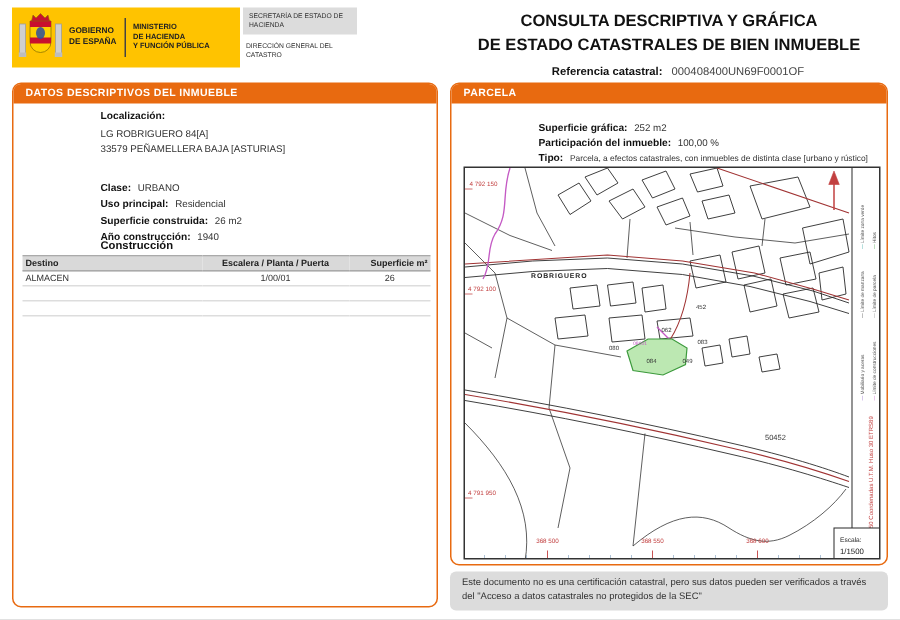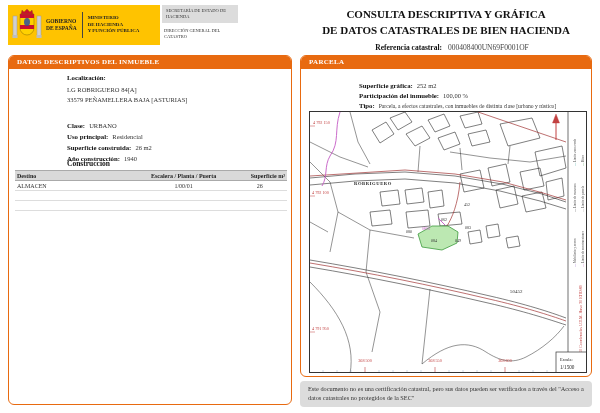--- a/index.html
+++ b/index.html
@@ -1,18 +1,18 @@
 <!DOCTYPE html>
 <html><head>
 <meta charset="utf-8">
 <style>
   * { margin:0; padding:0; box-sizing:border-box; }
   body { background:#888; font-family:"Liberation Sans", sans-serif; }
   .page { position:relative; width:600px; height:413px; background:#ffffff; overflow:hidden;
-          font-family:Liberation Serif, serif; color:#222; }
+          font-family:Liberation Sans, sans-serif; color:#222; }
 
   
   .logo-box { position:absolute; left:8px; top:5px; width:152px; height:40px; background:#FFC300;
               display:flex; align-items:center; }
   .coat { width:30px; height:34px; margin-left:4px; flex:0 0 auto; }
   .gob-txt { font-size:5.5px; font-weight:bold; color:#222; line-height:7px; padding:0 5px 0 4px; }
   .logo-divider { width:1px; height:26px; background:#444; }
   .min-txt { font-size:5px; font-weight:bold; color:#222; line-height:6.5px; padding-left:5px; }
   .secretaria-box { position:absolute; left:162px; top:5px; width:76px; height:18px; background:#DCDCDC;
                     font-size:4.5px; color:#333; line-height:5.5px; padding:3px 4px; }
@@ -77,21 +77,21 @@
       <div>DE HACIENDA</div>
       <div>Y FUNCIÓN PÚBLICA</div>
     </div>
   </div>
 
   <div class="secretaria-box">SECRETARÍA DE ESTADO DE HACIENDA</div>
   <div class="direccion-txt">DIRECCIÓN GENERAL DEL CATASTRO</div>
 
   <div class="title-block">
     <div class="title-line">CONSULTA DESCRIPTIVA Y GRÁFICA</div>
-    <div class="title-line">DE DATOS CATASTRALES DE BIEN HACIENDA</div>
+    <div class="title-line">DE ESTADO CATASTRALES DE BIEN INMUEBLE</div>
     <div class="ref-line">
       <span class="ref-label">Referencia catastral:</span>
       <span class="ref-value">000408400UN69F0001OF</span>
     </div>
   </div>
 
   <div class="panel" id="left-panel">
     <div class="panel-header">DATOS DESCRIPTIVOS DEL INMUEBLE</div>
 
     <div class="abs lbl" style="left:10px; top:18px;">Localización:</div>

